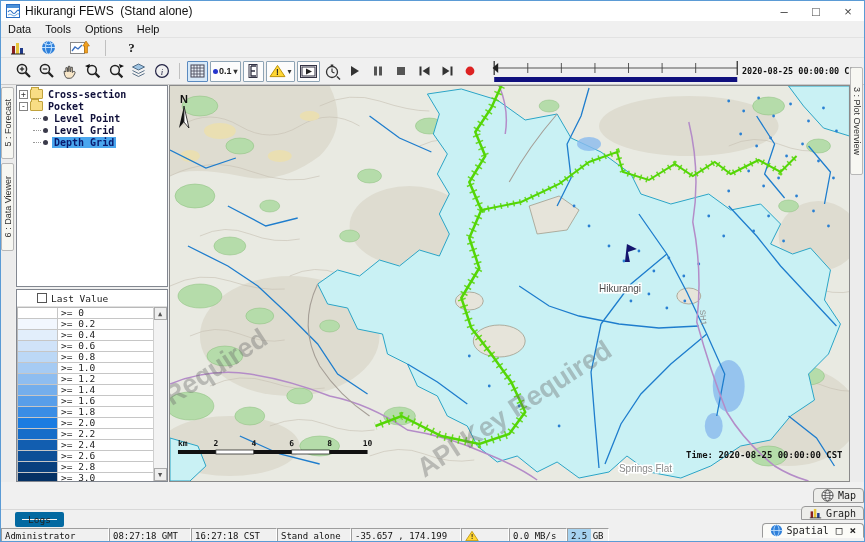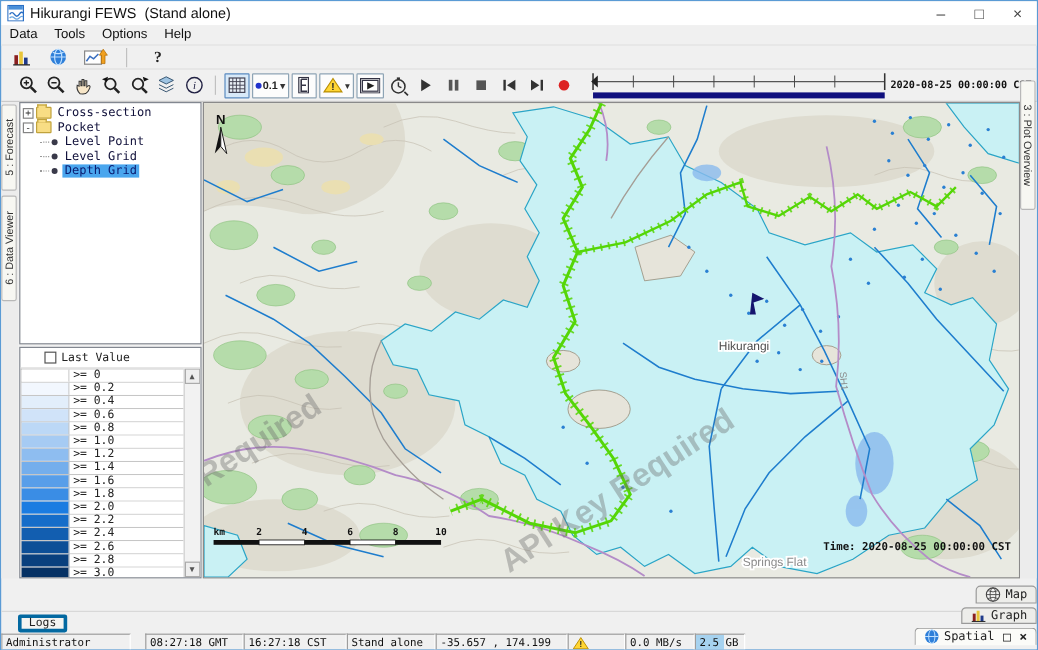--- a/index.html
+++ b/index.html
@@ -36,21 +36,21 @@
   .vtab-right span{writing-mode:vertical-rl;white-space:nowrap;}
   .left-panel{width:154px;display:flex;flex-direction:column;background:#f0f0f0;padding:0 1px;}
   .tree-box{height:202px;background:#fff;border:1px solid #828790;overflow:hidden;padding:2px 0 0 2px;font-family:"DejaVu Sans Mono",monospace;font-size:10px;color:#10103a;}
   .tree-row{display:flex;align-items:center;height:12px;white-space:nowrap;}
   .expander{width:9px;height:9px;border:1px solid #848484;background:#fff;font-size:8px;line-height:7px;text-align:center;color:#333;margin-right:2px;flex:0 0 auto;}
   .folder{width:13px;height:10px;background:#f8dd84;border:1px solid #c0a23c;border-radius:1px;margin-right:3px;flex:0 0 auto;position:relative;}
   .folder::before{content:"";position:absolute;top:-3px;left:0;width:6px;height:2px;background:#f8dd84;border:1px solid #c0a23c;border-bottom:none;}
   .child{padding-left:14px;}
   .conn{width:8px;border-top:1px dotted #999;margin-right:2px;flex:0 0 auto;}
   .bullet{width:5px;height:5px;border-radius:50%;background:#3a3a4a;margin-right:4px;flex:0 0 auto;}
-  .tree-label{padding:0 2px;}
+  .tree-label{padding:0 2px;font-weight:bold;}
   .tree-label.selected{background:#4aa6ee;color:#0a1a6e;}
   
   .legend-box{flex:1;background:#fff;border:1px solid #828790;margin-top:2px;display:flex;flex-direction:column;overflow:hidden;font-family:"DejaVu Sans Mono",monospace;font-size:9.5px;color:#222;}
   .legend-head{height:17px;display:flex;align-items:center;gap:4px;padding-left:20px;border-bottom:1px solid #e0e0e0;}
   .cbox{width:10px;height:10px;border:1px solid #555;background:#fff;flex:0 0 auto;}
   .legend-body{flex:1;display:flex;overflow:hidden;}
   .legend-list{flex:1;border-top:1px solid #b9b9b9;border-left:1px solid #b9b9b9;}
   .lrow{display:flex;height:11px;border-bottom:1px solid #c6c6c6;}
   .lsw{width:40px;border-right:1px solid #c6c6c6;flex:0 0 auto;}
   .llb{flex:1;padding-left:3px;line-height:10px;background:#fff;}
@@ -58,25 +58,25 @@
   .sbtn{height:13px;border:1px solid #ababab;background:#eee;display:flex;align-items:center;justify-content:center;font-size:7px;color:#555;}
   
   .map-area{width:683px;height:397px;border:1px solid #8a8a8a;position:relative;background:#e9eae2;}
   .map-svg{width:100%;height:100%;display:block;}
   
   .tabbar{height:21px;margin-top:6px;display:flex;align-items:flex-end;gap:3px;padding-left:14px;flex-direction:column;}
   .tab{height:19px;display:flex;align-items:center;gap:4px;padding:0 7px;border:1px solid #9a9a9a;border-radius:4px 4px 0 0;background:#ededea;font-size:10px;font-family:"DejaVu Sans Mono",monospace;color:#222;}
   .tab.active{height:21px;background:#fbfbf8;border-bottom-color:#fbfbf8;}
   .tabctl{font-size:11px;color:#222;margin-left:3px;font-weight:bold;line-height:10px;}
   .logsrow{height:19px;display:flex;align-items:center;padding-left:14px;border-top:1px solid #d8d8d8;}
-  .logsbtn{height:15px;padding:0 6px;border:3px solid #0369a1;border-radius:2px;background:#f4f4f1;font-size:9.5px;font-family:"DejaVu Sans Mono",monospace;color:#222;display:flex;align-items:center;}
+  .logsbtn{height:15px;padding:0 6px;border:7px solid #0369a1;border-radius:2px;background:#f4f4f1;font-size:9.5px;font-family:"DejaVu Sans Mono",monospace;color:#222;display:flex;align-items:center;}
   
   .statusbar{height:15px;display:flex;font-family:"DejaVu Sans Mono",monospace;font-size:9px;color:#111;background:#f0f0f0;}
   .scell{border:1px solid;border-color:#9d9d9d #ffffff #ffffff #9d9d9d;display:flex;align-items:center;padding-left:3px;white-space:nowrap;overflow:hidden;}
-  .c1{width:108px;}.c2{width:277px;}.c3{width:82px;margin-left:12px;}.c4{width:86px;}.c5{width:74px;}
+  .c1{width:108px;}.c2{width:277px;}.c3{width:82px;}.c4{width:86px;}.c5{width:74px;}
   .c6{width:110px;text-align:right;}.c7{width:48px;justify-content:flex-start;}.c8{width:58px;}
   .c9{width:42px;background:linear-gradient(to right,#a6d2ef 0 58%,#f0f0f0 58%);}
   svg text{user-select:none;}
 </style>
 </head>
 <body>
 
 <div class="window">
 
   <div class="titlebar">

